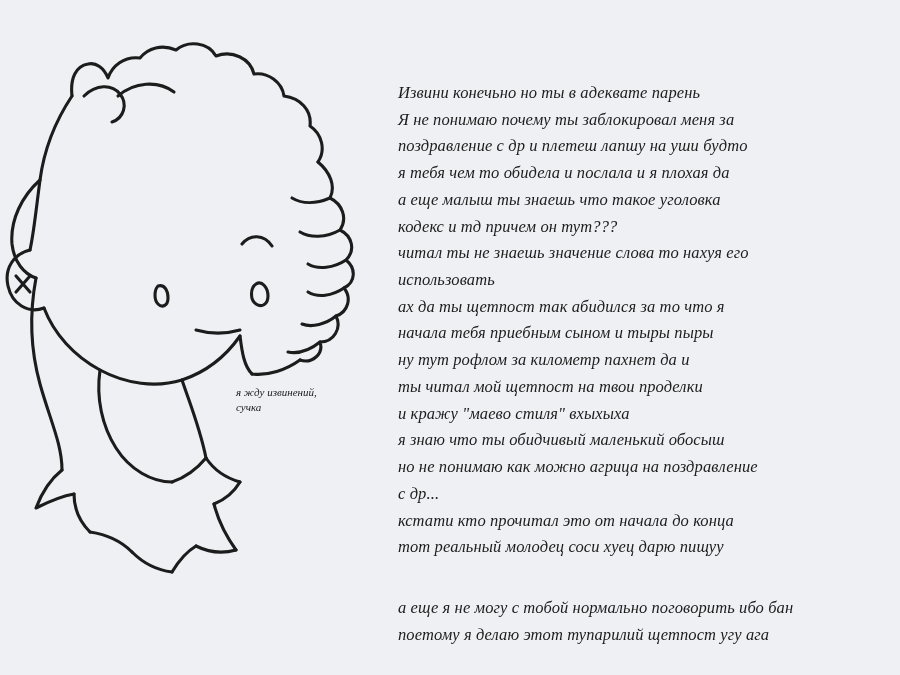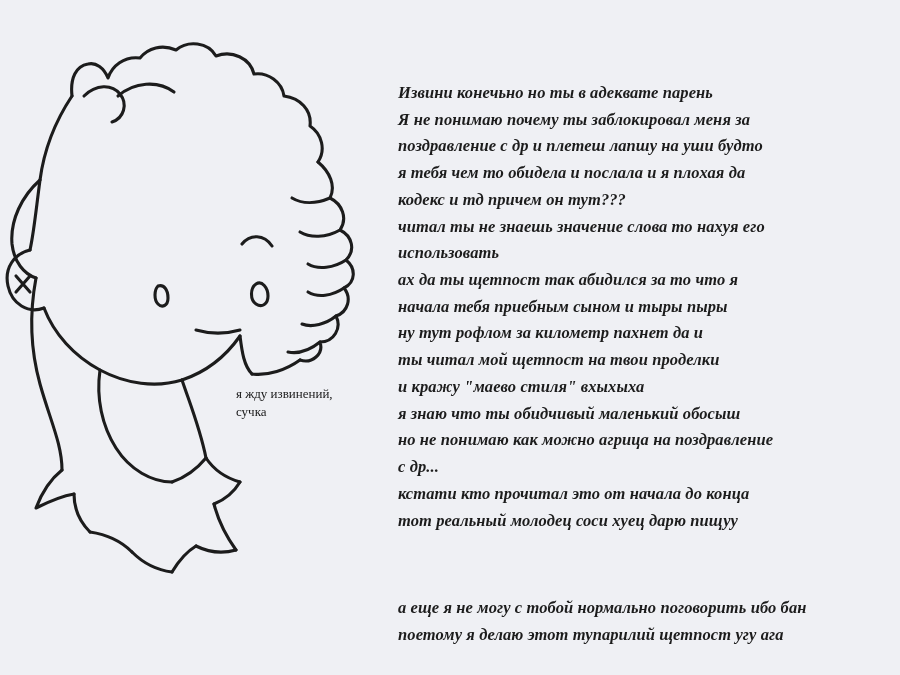--- a/index.html
+++ b/index.html
@@ -25,34 +25,35 @@
     top: 0;
     width: 420px;
     height: 620px;
   }
   .caption {
     position: absolute;
     left: 236px;
     top: 385px;
     width: 130px;
     font-family: "Liberation Serif", serif;
-    font-size: 13px;
+    font-style: italic;
+    font-size: 11px;
     line-height: 1.35;
     color: #1a1a1a;
   }
   #text-block {
     position: absolute;
     left: 398px;
     top: 80px;
     width: 470px;
   }
   .para {
     font-family: "Liberation Serif", serif;
     font-style: italic;
-    font-weight: bold;
+    font-weight: normal;
     font-size: 16.5px;
     line-height: 1.62;
     color: #1c1c1c;
     letter-spacing: 0.1px;
   }
   #text-block-2 {
     position: absolute;
     left: 398px;
     top: 595px;
     width: 470px;
@@ -122,20 +123,21 @@
   <div class="caption">
     <span class="line">я жду извинений,</span>
     <span class="line">сучка</span>
   </div>
 
   <div id="text-block" class="para">
     <span class="line">Извини конечьно но ты в адеквате парень</span>
     <span class="line">Я не понимаю почему ты заблокировал меня за</span>
     <span class="line">поздравление с др и плетеш лапшу на уши будто</span>
     <span class="line">я тебя чем то обидела и послала и я плохая да</span>
+    <span class="line">а еще малыш ты знаешь что такое уголовка</span>
     <span class="line">кодекс и тд причем он тут???</span>
     <span class="line">читал ты не знаешь значение слова то нахуя его</span>
     <span class="line">использовать</span>
     <span class="line">ах да ты щетпост так абидился за то что я</span>
     <span class="line">начала тебя приебным сыном и тыры пыры</span>
     <span class="line">ну тут рофлом за километр пахнет да и</span>
     <span class="line">ты читал мой щетпост на твои проделки</span>
     <span class="line">и кражу "маево стиля" вхыхыха</span>
     <span class="line">я знаю что ты обидчивый маленький обосыш</span>
     <span class="line">но не понимаю как можно агрица на поздравление</span>

